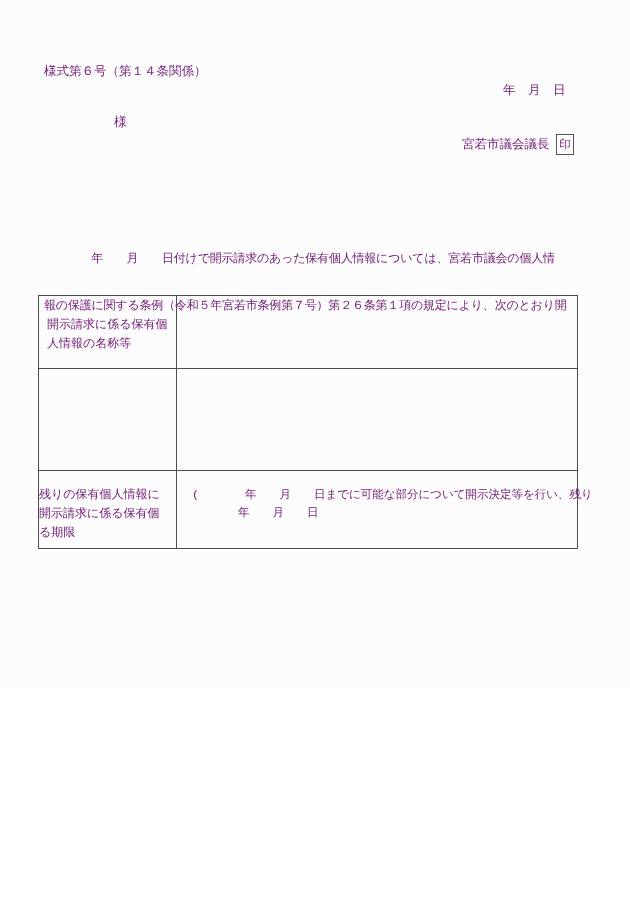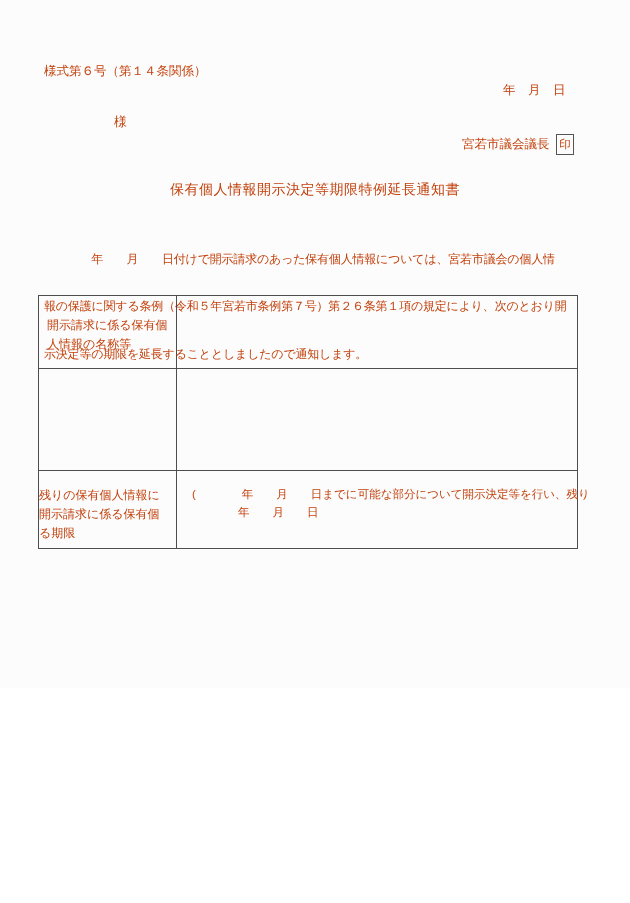--- a/index.html
+++ b/index.html
@@ -1,22 +1,22 @@
 <!DOCTYPE html>
 <html><head>
 <meta charset="utf-8">
 <style>
   * { margin:0; padding:0; box-sizing:border-box; }
   html,body { background:#ffffff; }
   .page {
     position:relative;
     width:630px; height:688px;
     background:#fcfcfc;
-    color:#c2410c;
-    font-family:Liberation Sans, sans-serif;
+    color:#701a75;
+    font-family:Liberation Mono, monospace;
     overflow:hidden;
   }
   .abs { position:absolute; white-space:pre; }
   .form-number { left:44px; top:63px; font-size:12.5px; }
   .date-line { left:503px; top:82px; font-size:12.5px; }
   .addressee { left:114px; top:113px; font-size:13px; }
   .issuer { left:462px; top:136px; font-size:12.5px; }
   .seal-box {
     left:556px; top:134px;
     width:18px; height:21px;
@@ -69,26 +69,24 @@
 
   <div class="abs form-number">様式第６号（第１４条関係）</div>
 
   <div class="abs date-line">年　月　日</div>
 
   <div class="abs addressee">様</div>
 
   <div class="abs issuer">宮若市議会議長</div>
   <div class="abs seal-box">印</div>
 
-  <div class="abs doc-title">保有個人情報開示決定等期限特例延長通知書</div>
 
   <div class="abs body-par">
     <div class="line">　　　　年　　月　　日付けで開示請求のあった保有個人情報については、宮若市議会の個人情</div>
     <div class="line">報の保護に関する条例（令和５年宮若市条例第７号）第２６条第１項の規定により、次のとおり開</div>
-    <div class="line">示決定等の期限を延長することとしましたので通知します。</div>
   </div>
 
   <div class="form-table">
     <div class="vline"></div>
     <div class="hline h1"></div>
     <div class="hline h2"></div>
 
     <div class="cell r1-label">
       <div class="line">開示請求に係る保有個</div>
       <div class="line">人情報の名称等</div>

